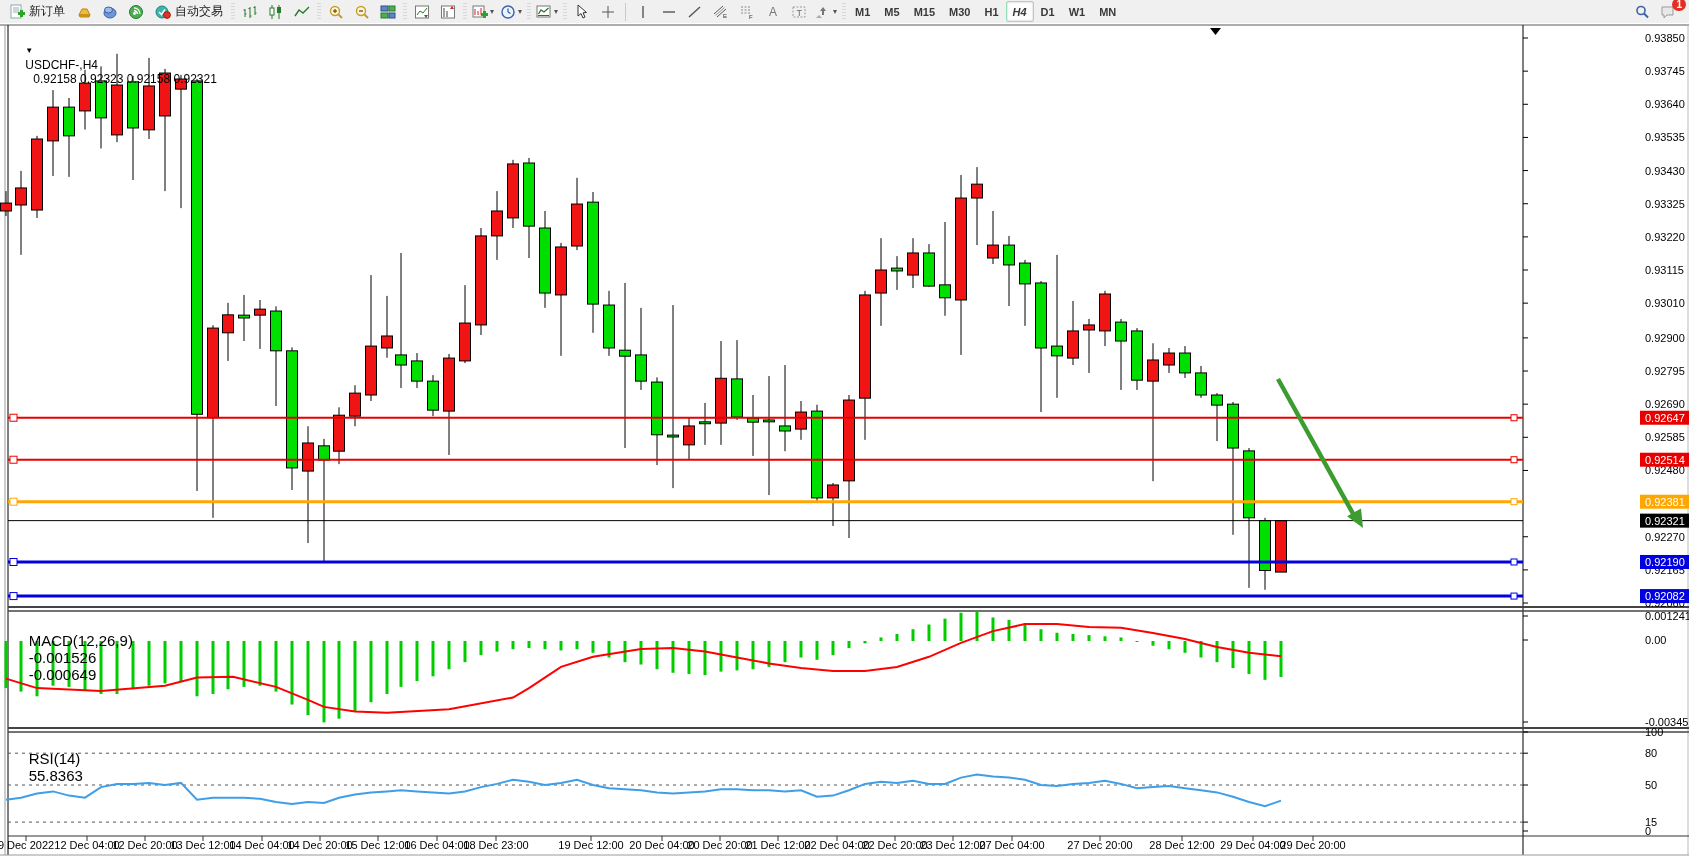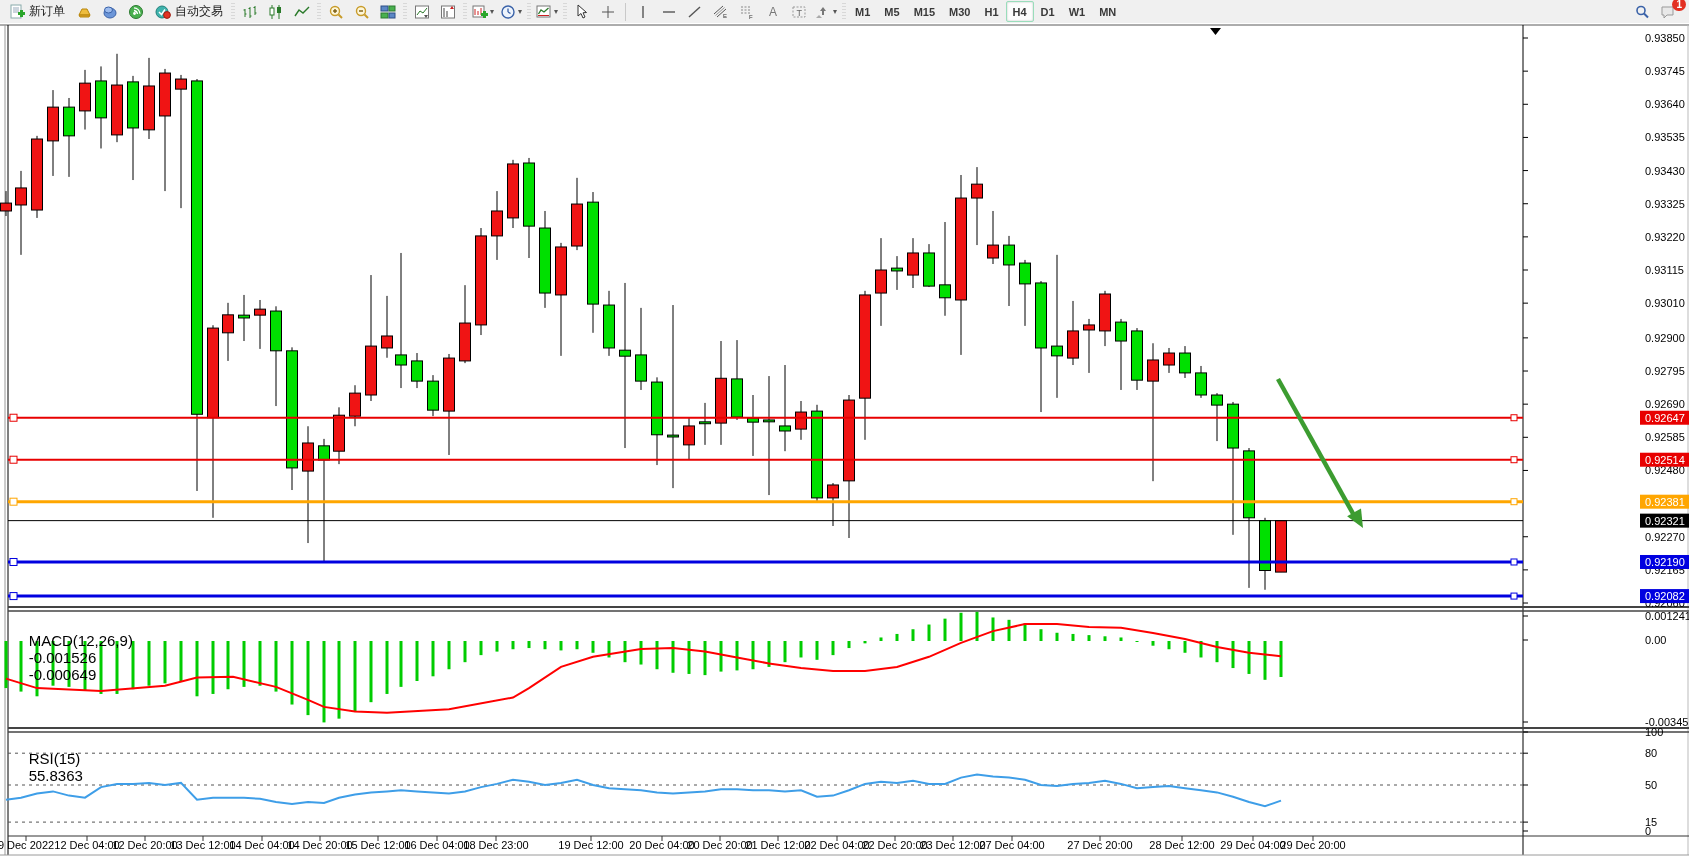--- a/index.html
+++ b/index.html
@@ -4,21 +4,21 @@
 <style>
   html,body{margin:0;padding:0;background:#888;}
   .app{position:relative;width:1689px;height:860px;background:#fff;font-family:"Liberation Sans",sans-serif;overflow:hidden;}
   .toolbar{position:absolute;top:0;left:0;width:1689px;height:23px;background:#f0f0f0;display:flex;align-items:center;padding-left:3px;box-sizing:border-box;}
   .tbtn{height:20px;min-width:20px;display:inline-flex;align-items:center;justify-content:center;padding:0 2px;border-radius:2px;border:1px solid transparent;cursor:default;}
   .tbtn.lbl{font-size:12px;color:#1a1a1a;gap:4px;padding:0 5px;}
   .tbtn.drop::after{content:"▾";font-size:8px;color:#555;margin-left:2px;}
   .sep{width:1px;height:18px;background:#c9c9c9;margin:0 4px;}
   .grip{width:4px;height:18px;margin:0 2px;background:repeating-linear-gradient(to bottom,#d8d8d8 0 1px,#f0f0f0 1px 3px);}
   .tf{font-size:11px;font-weight:bold;color:#3a3a3a;padding:0 6px;height:19px;display:inline-flex;align-items:center;border:1px solid transparent;border-radius:2px;text-align:right;}
-  .tf.active{background:#fdfdfd;border:1px solid #9db;box-shadow:inset 0 0 2px #bbb;}
+  .tf.active{background:#fdfdfd;border:1px solid #9db;box-shadow:inset 0 0 2px #bbb;font-style:italic;}
   .spacer{flex:1;}
   .badge{position:absolute;top:-4px;right:-6px;background:#e33022;color:#fff;border-radius:8px;font-size:10px;font-weight:bold;padding:0 4px;height:13px;line-height:13px;}
   .overlay-label{position:absolute;font-size:12px;color:#000;white-space:pre;z-index:5;}
   .ind-label{position:absolute;font-size:15px;color:#000;white-space:pre;z-index:5;}
   svg text{font-family:"Liberation Sans",sans-serif;}
   .icon16{width:16px;height:16px;display:block;}
 </style>
 </head>
 <body>
 
@@ -230,27 +230,32 @@
         </svg>
     </div>
     <div class="tbtn" style="position:relative;margin-right:8px;">
       <svg class="icon16" viewBox="0 0 16 16">
           <path d="M2 3 h11 v8 h-6 l-3 3 v-3 h-2 Z" fill="#e8e8e8" stroke="#999"></path>
         </svg>
       <span class="badge">1</span>
     </div>
   </div>
 
+  <div class="overlay-label" style="left:12px;top:30px;">
+    <span style="font-size:8px;vertical-align:2px;">▼</span>
+    <span>USDCHF-,H4</span>
+    <span style="margin-left:8px;">0.92158 0.92323 0.92158 0.92321</span>
+  </div>
   <div class="ind-label" style="left:12px;top:615px;">
     <span>MACD(12,26,9)</span>
     <span>-0.001526</span>
     <span>-0.000649</span>
   </div>
   <div class="ind-label" style="left:12px;top:733px;">
-    <span>RSI(15)</span>
+    <span>RSI(14)</span>
     <span>55.8363</span>
   </div>
 
   <svg id="chart-svg" width="1689" height="860" style="position:absolute;left:0;top:0;">
       <g>
         <rect x="0" y="23" width="1689" height="837" fill="#ffffff"></rect>
         <line x1="0" y1="25" x2="1689" y2="25" stroke="#5a5a5a"></line>
         <line x1="5" y1="25" x2="5" y2="855" stroke="#9a9a9a"></line>
         <line x1="8" y1="25" x2="8" y2="855" stroke="#000"></line>
         <line x1="1523" y1="25" x2="1523" y2="855" stroke="#000"></line>

